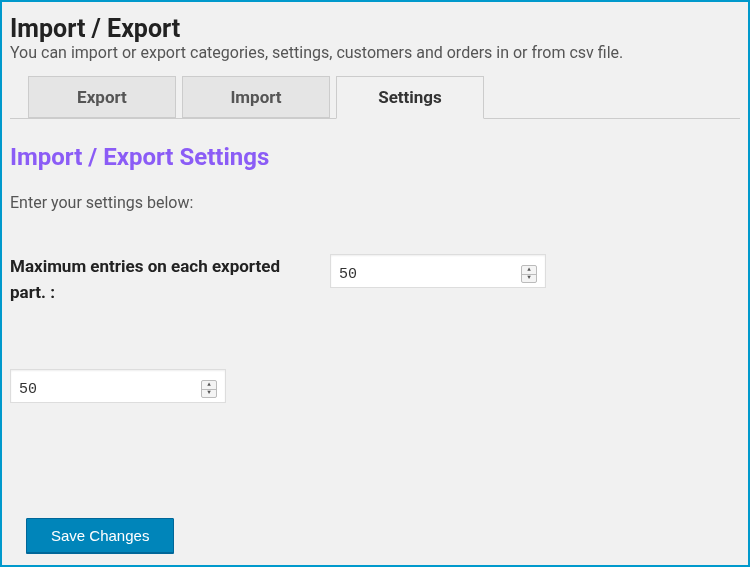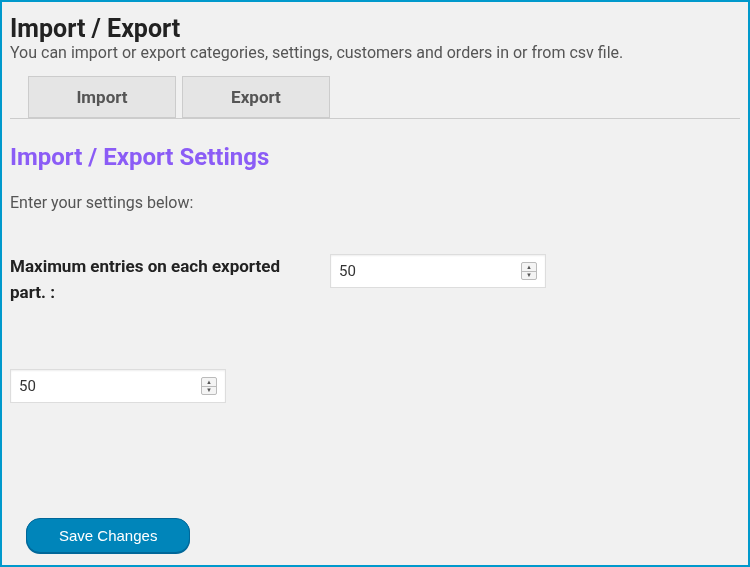--- a/index.html
+++ b/index.html
@@ -80,23 +80,24 @@
     }
     .number-input {
       width: 216px;
       height: 34px;
       border: 1px solid #ddd;
       background: #fff;
       padding: 4px 8px;
       font-size: 15px;
       color: #333;
       display: flex;
-      align-items: center;
+      align-items: flex-end;
       justify-content: space-between;
       box-shadow: inset 0 1px 2px rgba(0,0,0,0.07);
+      font-family: Liberation Mono, monospace;
     }
     .number-value {
       flex: 1;
     }
     .spinner {
       width: 16px;
       height: 18px;
       border: 1px solid #bbb;
       background: #f4f4f4;
       display: flex;
@@ -114,38 +115,39 @@
       line-height: 1;
     }
     .spinner-btn:first-child {
       border-bottom: 1px solid #bbb;
     }
     .save-btn {
       background: #0085ba;
       border: 1px solid #006799;
       color: #fff;
       font-size: 15px;
-      padding: 8px 32px;
-      border-radius: 14px;
+      padding: 8px 24px;
+      border-radius: 1px;
       cursor: pointer;
       box-shadow: 0 1px 0 #006799;
       position: absolute;
       left: 24px;
       bottom: 12px;
     }
   </style>
 </head>
 <body>
 
 <h1 class="page-title">Import / Export</h1>
 <p class="page-desc">You can import or export categories, settings, customers and orders in or from csv file.</p>
 
 <div class="tabs">
+  <div class="tab">Export</div>
   <div class="tab">Import</div>
-  <div class="tab">Export</div>
+  <div class="tab active">Settings</div>
 </div>
 
 <h2 class="section-title">Import / Export Settings</h2>
 <p class="section-desc">Enter your settings below:</p>
 
 <div class="form-row">
   <div class="form-label">Maximum entries on each exported part. :</div>
   <div class="number-input">
     <span class="number-value">50</span>
     <div class="spinner">

